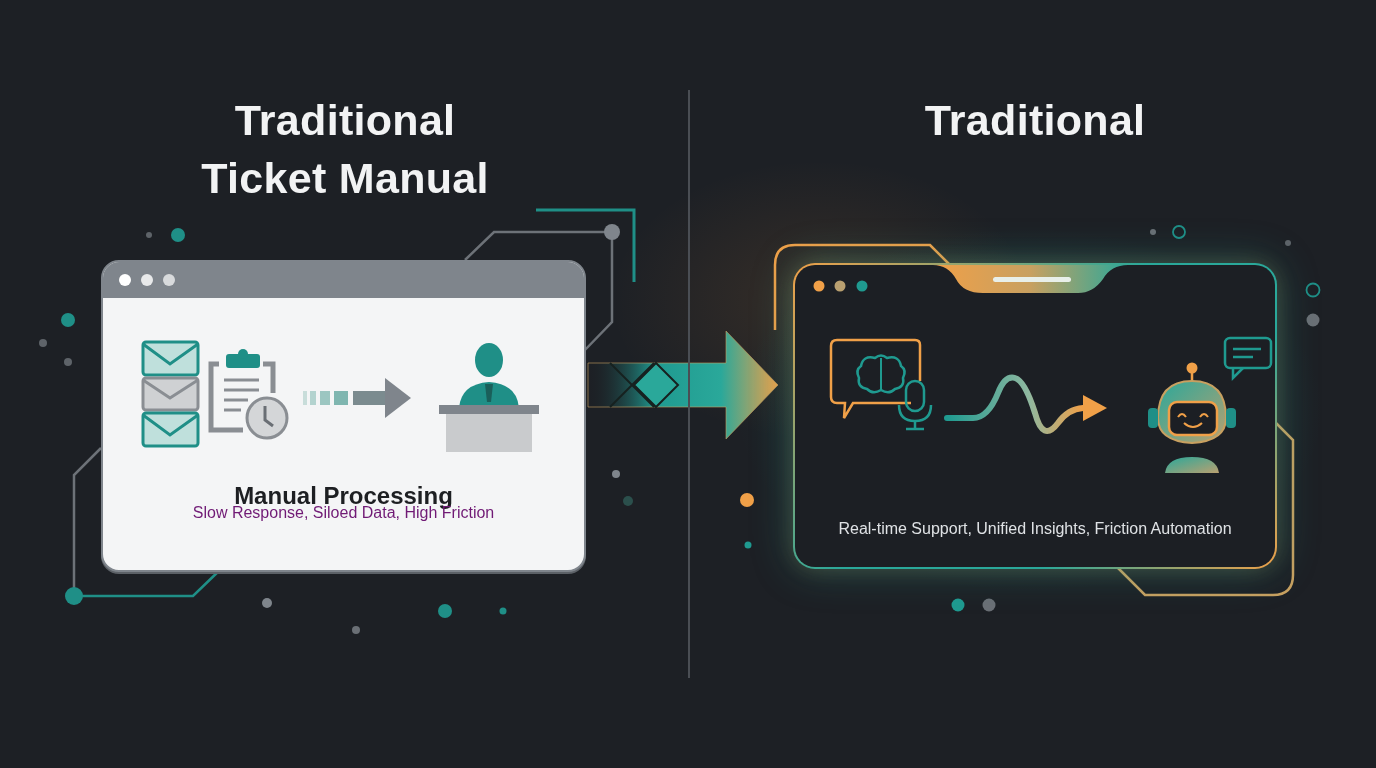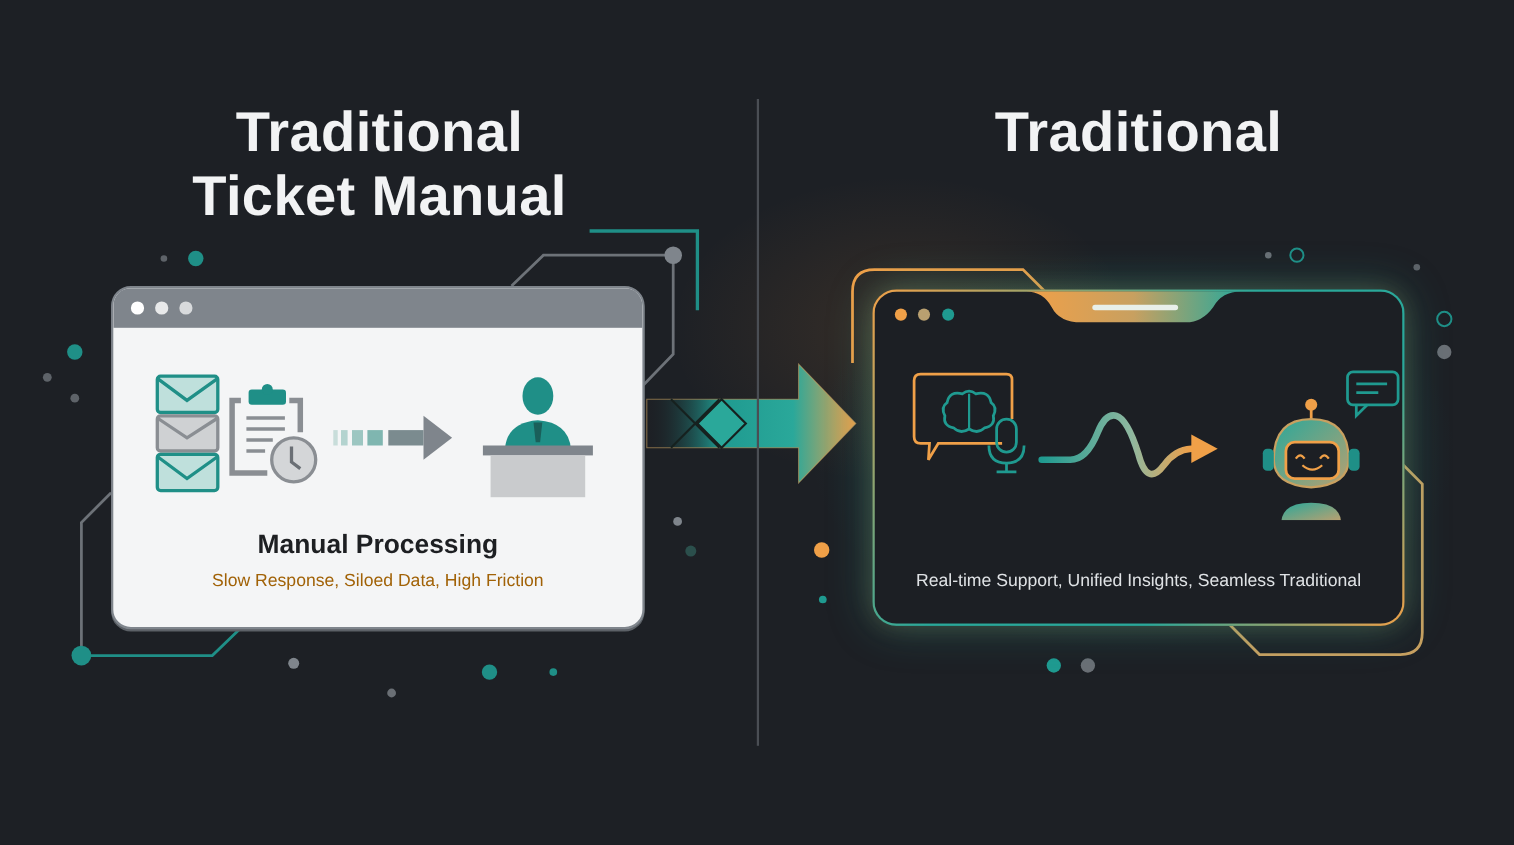--- a/index.html
+++ b/index.html
@@ -11,40 +11,40 @@
   .bg {
     position:absolute; inset:0;
     background:
       radial-gradient(ellipse 420px 260px at 1030px 410px, rgba(30,150,140,0.22), transparent 70%),
       radial-gradient(ellipse 300px 200px at 820px 300px, rgba(240,150,60,0.12), transparent 70%),
       #1d2025;
   }
   .deco { position:absolute; left:0; top:0; }
   .title {
     position:absolute; color:#f2f3f4; font-weight:bold; text-align:center;
-    font-size:51px; line-height:58px; letter-spacing:0.3px;
+    font-size:43px; line-height:58px; letter-spacing:0.3px;
   }
   #left-title { left:120px; width:450px; top:91px; }
   #right-title { left:780px; width:510px; top:91px; }
   .divider { position:absolute; left:688px; top:90px; width:2px; height:588px; background:#4a4e54; }
 
   
   .win-left {
     position:absolute; left:101px; top:260px; width:481px; height:308px;
     border-radius:18px; background:#f4f5f6; border:2px solid #7f858c; overflow:hidden;
     box-shadow:0 2px 0 #5c6167;
   }
   .win-left .bar { height:36px; background:#7f858c; position:relative; }
   .dot { position:absolute; width:12px; height:12px; border-radius:50%; top:12px; }
   .win-left .caption {
     position:absolute; left:0; right:0; top:220px; text-align:center; color:#1d1f22;
     font-weight:bold; font-size:24px;
   }
   .win-left .sub {
-    position:absolute; left:0; right:0; top:258px; text-align:center; color:#a16207; font-size:16px;
+    position:absolute; left:0; right:0; top:242px; text-align:center; color:#701a75; font-size:16px;
   }
 
   
   .win-right {
     position:absolute; left:793px; top:263px; width:480px; height:302px;
     border-radius:22px; background:#1c1f24;
     border:2px solid transparent;
     background-image:linear-gradient(#1c1f24,#1c1f24), linear-gradient(135deg,#f0a048 0%, #2aa89a 45%, #2aa89a 70%, #f0a048 100%);
     background-origin:border-box; background-clip:padding-box, border-box;
     box-shadow:0 0 40px rgba(40,170,155,0.35), 0 0 20px rgba(240,160,72,0.2);
@@ -229,14 +229,14 @@
       <path d="M372,210 Q374,194 399,194 Q424,194 426,210 Z" fill="url(#robotGrad)"></path>
     </g>
 
     <g>
       <rect x="432" y="75" width="46" height="30" rx="5" fill="none" stroke="#1f9a90" stroke-width="2.5"></rect>
       <polyline points="440,105 440,115 450,105" fill="none" stroke="#1f9a90" stroke-width="2.5"></polyline>
       <line x1="440" y1="86" x2="468" y2="86" stroke="#1f9a90" stroke-width="2.5"></line>
       <line x1="440" y1="94" x2="460" y2="94" stroke="#1f9a90" stroke-width="2.5"></line>
     </g>
   </svg>
-  <div class="sub">Real-time Support, Unified Insights, Seamless Traditional</div>
+  <div class="sub">Real-time Support, Unified Insights, Friction Automation</div>
 </div>
 
 </body></html>

